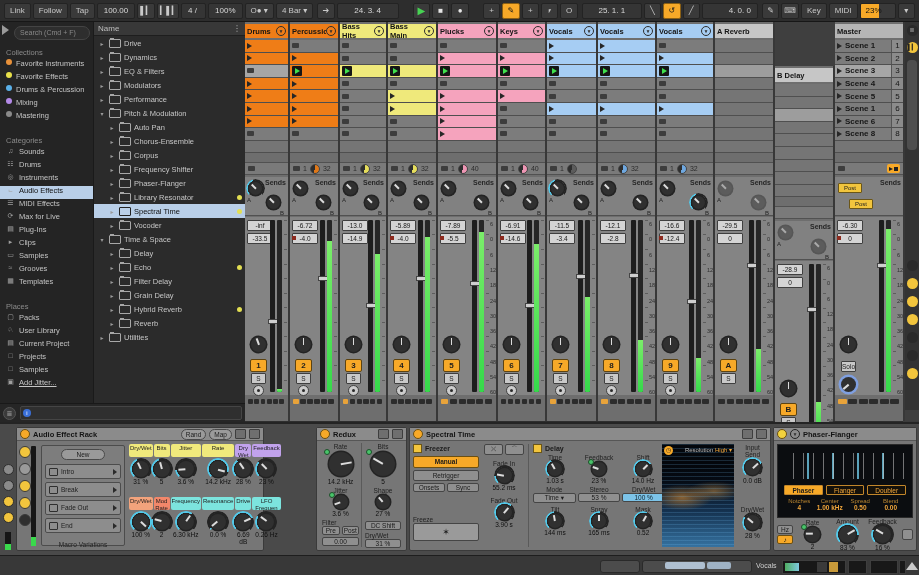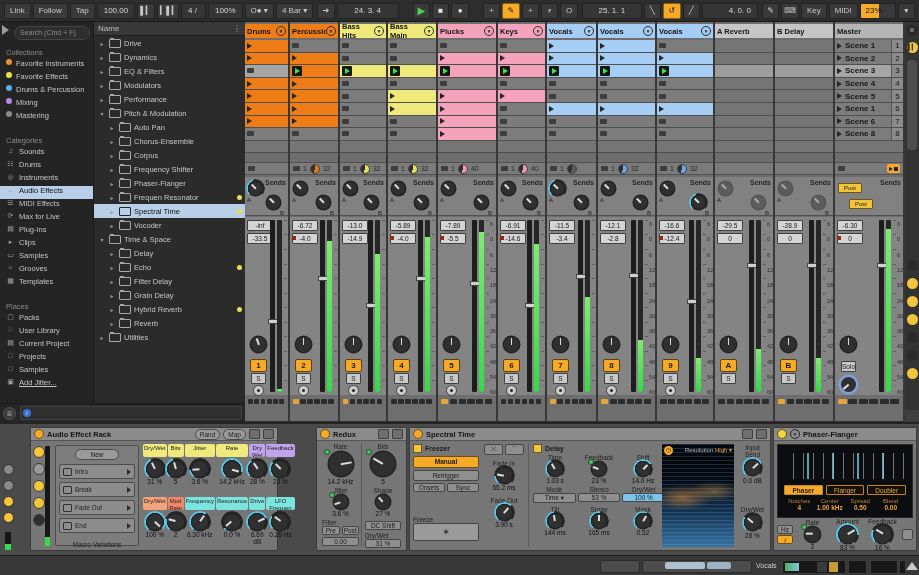--- a/index.html
+++ b/index.html
@@ -358,21 +358,21 @@
           <div>Frequency Shifter</div>
         </div>
         <div class="trow" style="padding-left: 14px;">
           <div class="tarr">▸</div>
           <div class="fico"></div>
           <div>Phaser-Flanger</div>
         </div>
         <div class="trow" style="padding-left: 14px;">
           <div class="tarr">▸</div>
           <div class="fico"></div>
-          <div>Frequen Resonator</div>
+          <div>Library Resonator</div>
           <div class="ydot"></div>
         </div>
         <div class="trow sel" style="padding-left: 14px;">
           <div class="tarr">▸</div>
           <div class="fico"></div>
           <div>Spectral Time</div>
           <div class="ydot"></div>
         </div>
         <div class="trow" style="padding-left: 14px;">
           <div class="tarr">▸</div>
@@ -1173,21 +1173,21 @@
         </div>
         <div class="mini">
           <i></i>
           <i></i>
           <i></i>
           <i></i>
           <i></i>
           <i></i>
         </div>
       </div>
-      <div class="track" style="left: 530px; width: 60px;">
+      <div class="track" style="left: 530px; width: 60px; margin-top: 44px;">
         <div class="thead" style="background: rgb(198, 198, 198);">
           <div style="overflow: hidden;">B Delay</div>
         </div>
         <div class="tgrid">
           <div class="cell blank"></div>
           <div class="cell blank"></div>
           <div class="cell blank sel"></div>
           <div class="cell blank"></div>
           <div class="cell blank"></div>
           <div class="cell blank"></div>
@@ -1340,21 +1340,21 @@
     <div id="devgutter">
         <div style="position: absolute; left: 3px; top: 40px; width: 9px; height: 9px; border-radius: 50%; background: rgb(138, 138, 138); border: 1px solid rgb(46, 46, 46);"></div>
         <div style="position: absolute; left: 3px; top: 56px; width: 9px; height: 9px; border-radius: 50%; background: rgb(138, 138, 138); border: 1px solid rgb(46, 46, 46);"></div>
         <div style="position: absolute; left: 3px; top: 72px; width: 9px; height: 9px; border-radius: 50%; background: rgb(242, 197, 61); border: 1px solid rgb(46, 46, 46);"></div>
         <div style="position: absolute; left: 3px; top: 88px; width: 9px; height: 9px; border-radius: 50%; background: rgb(242, 197, 61); border: 1px solid rgb(46, 46, 46);"></div>
         <div style="position: absolute; left: 5px; top: 108px; width: 6px; height: 18px; background: rgb(22, 22, 22);">
           <div style="position: absolute; left: 0px; right: 0px; bottom: 0px; height: 6px; background: rgb(58, 217, 76);"></div>
         </div>
       </div>
 
-    <div class="dev" style="left:30px;width:248px">
+    <div class="dev" style="left:16px;width:248px">
       <div class="dtitle">
         <span class="pwr"></span>
         <span>Audio Effect Rack</span>
         <span style="margin-left:auto" class="pill">Rand</span>
         <span class="pill">Map</span>
         <span class="dico"></span>
         <span class="dico"></span>
       </div>
       <div id="rackbtns">
           <div style="position: absolute; left: 2px; top: 18px; width: 10px; height: 10px; border-radius: 50%; background: rgb(242, 197, 61); border: 1px solid rgb(58, 58, 58);"></div>

